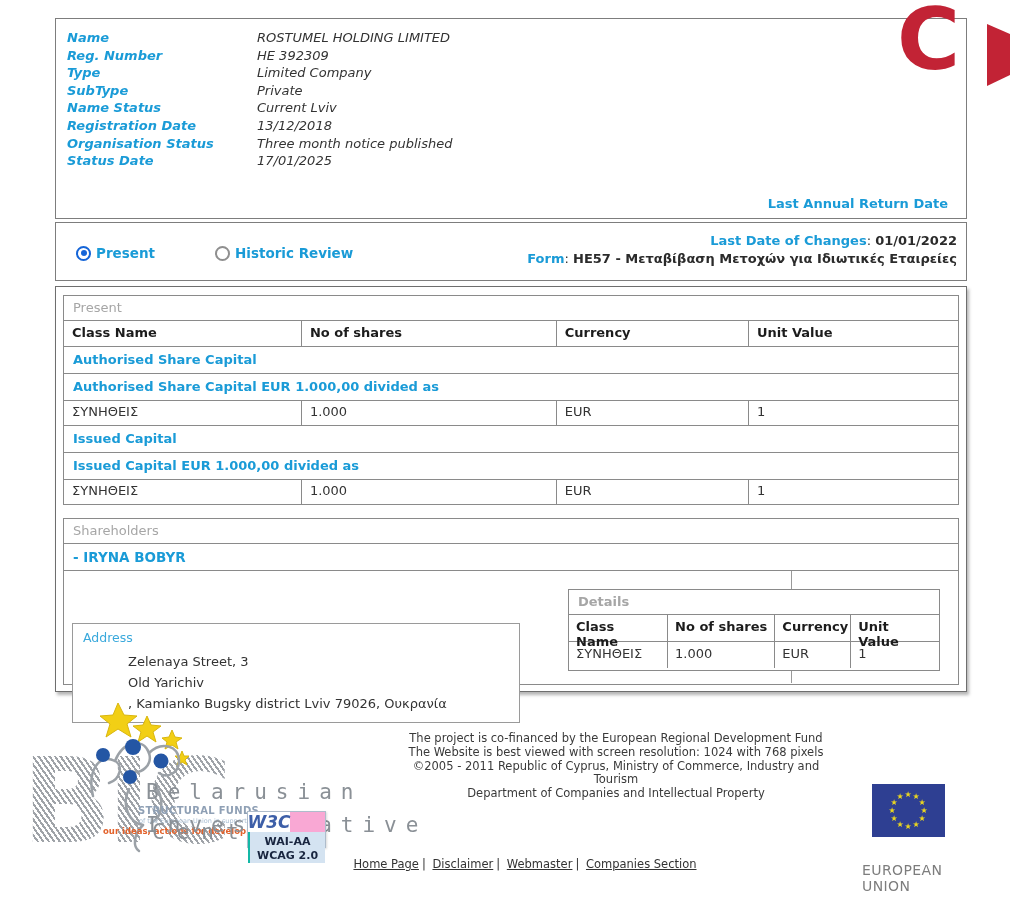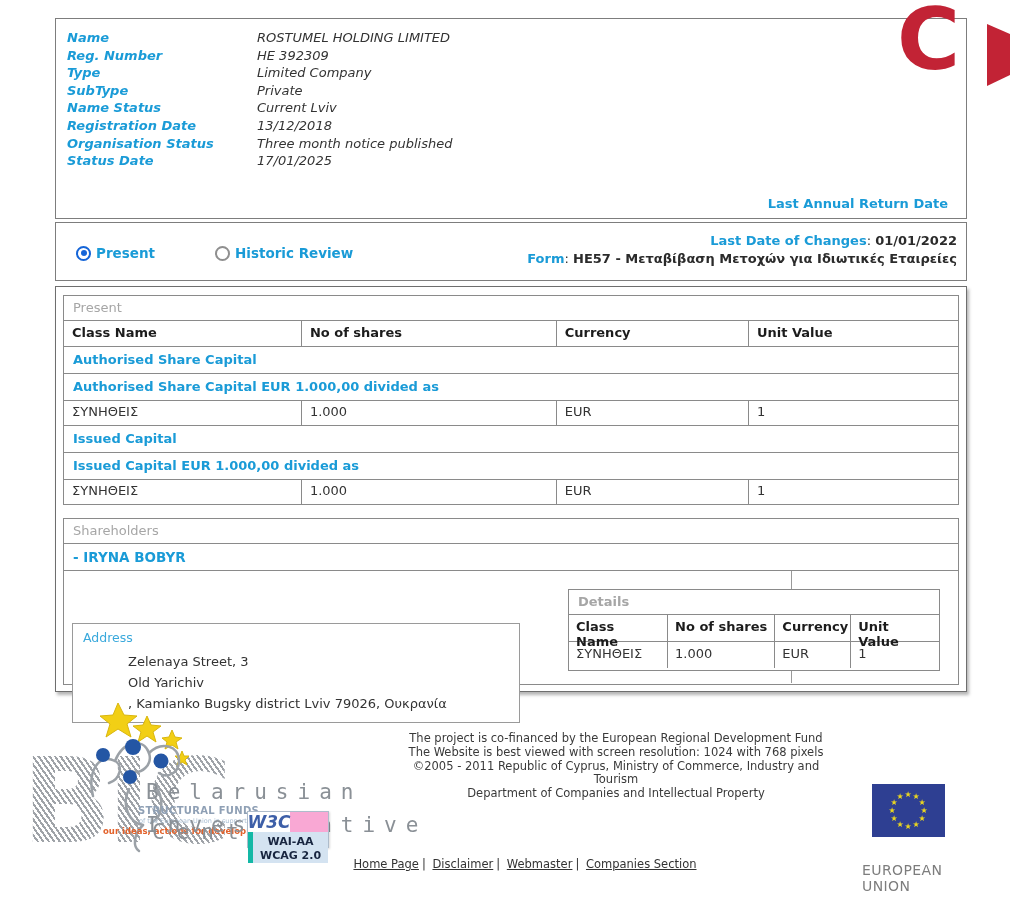--- a/index.html
+++ b/index.html
@@ -89,21 +89,21 @@
   .funds-logo { position:absolute; left:85px; top:701px; z-index:1; }
   .funds-title { position:absolute; left:138px; top:805px; z-index:2; font-size:10px; font-weight:bold; color:#8fa0b5; letter-spacing:.3px; }
   .funds-sub { position:absolute; left:139px; top:817px; z-index:2; font-size:6.5px; color:#a9bed2; }
   .funds-tag { position:absolute; left:103px; top:826px; z-index:2; font-size:8.5px; font-weight:bold; color:#e2622b; }
   .wm-line { position:absolute; z-index:2; font-family:"DejaVu Sans Mono", monospace; color:#8a9096; font-size:21px; letter-spacing:9px; white-space:nowrap; }
   #wm1 { left:146px; top:780px; }
   #wm2 { left:146px; top:813px; }
   #wm3 { left:152px; top:820px; letter-spacing:12px; }
   .wcag-badge { position:absolute; left:247px; top:811px; z-index:3; display:flex; height:37px; border:1px solid #aebccb; background:#f9a8d4; box-shadow:1px 1px 2px rgba(0,0,0,.15); cursor:pointer;flex-direction:column; }
   .wcag-w3c { width:42px; display:flex; align-items:center; justify-content:center; font-size:17px; font-weight:bold; font-style:italic; color:#3d5fa8; background:#fff; }
-  .wcag-right { background:#d4e3f1; border-left:5px solid #14b8a6; padding:3px 7px 0; text-align:center; }
+  .wcag-right { background:#d4e3f1; border-left:2px solid #14b8a6; padding:3px 7px 0; text-align:center; }
   .wcag-right div { font-size:11px; font-weight:bold; color:#18253f; line-height:14px; white-space:nowrap; }
 </style>
 </head>
 <body>
 
 <div class="panel" id="info-panel">
   <div class="info-rows">
     <div class="info-row"><span class="info-label">Name</span><span class="info-value">ROSTUMEL HOLDING LIMITED</span></div>
     <div class="info-row"><span class="info-label">Reg. Number</span><span class="info-value">HE 392309</span></div>
     <div class="info-row"><span class="info-label">Type</span><span class="info-value">Limited Company</span></div>

